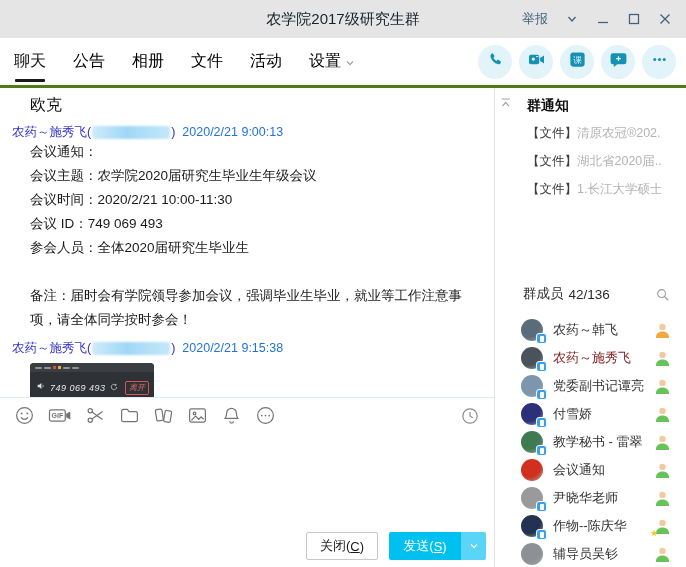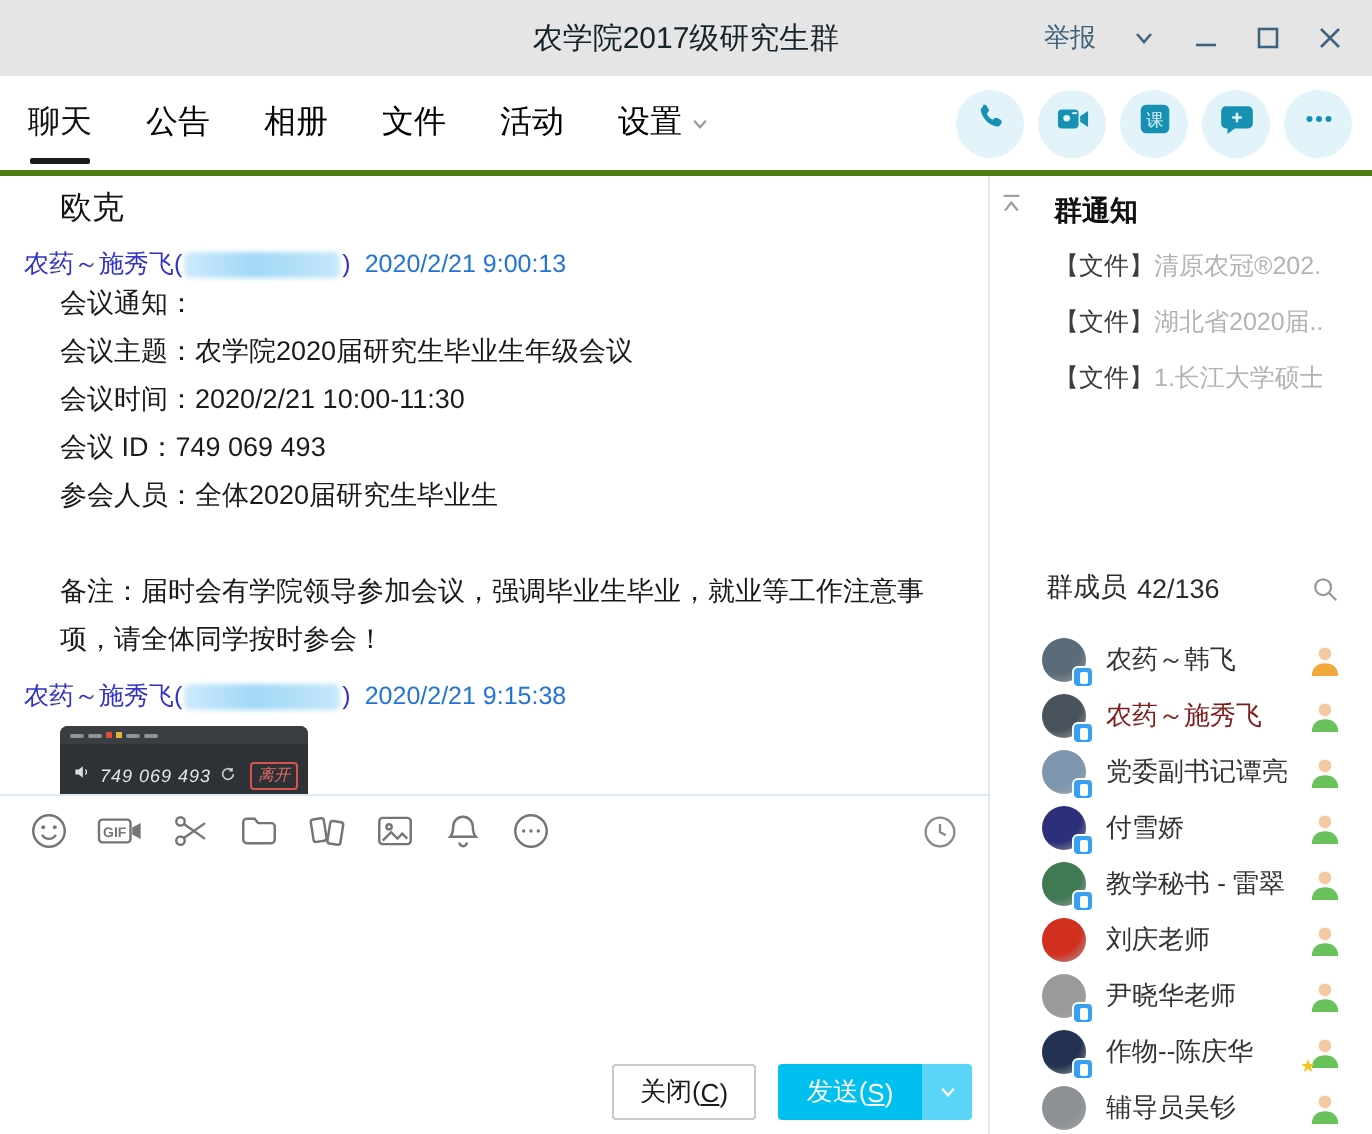--- a/index.html
+++ b/index.html
@@ -392,21 +392,21 @@
             <span class="m-name">教学秘书 - 雷翠</span>
             <span class="m-role">
               <svg width="17" height="17" viewBox="0 0 16 16">
                 <circle cx="8" cy="4.6" r="3" fill="#f2c9a0"></circle>
                 <path d="M1.8 15c0-4 2.6-6 6.2-6s6.2 2 6.2 6z" fill="#67c25a"></path>
               </svg>
             </span>
           </div>
           <div class="member-row">
             <span class="m-avatar" style="background: radial-gradient(circle at 35% 30%, rgb(209, 48, 31) 0%, rgb(209, 48, 31) 55%, rgba(0, 0, 0, 0.35));"></span>
-            <span class="m-name">刘庆老师</span>
+            <span class="m-name">会议通知</span>
             <span class="m-role">
               <svg width="17" height="17" viewBox="0 0 16 16">
                 <circle cx="8" cy="4.6" r="3" fill="#f2c9a0"></circle>
                 <path d="M1.8 15c0-4 2.6-6 6.2-6s6.2 2 6.2 6z" fill="#67c25a"></path>
               </svg>
             </span>
           </div>
           <div class="member-row">
             <span class="m-avatar" style="background: radial-gradient(circle at 35% 30%, rgb(154, 154, 154) 0%, rgb(154, 154, 154) 55%, rgba(0, 0, 0, 0.35));">
               <span class="m-badge">

